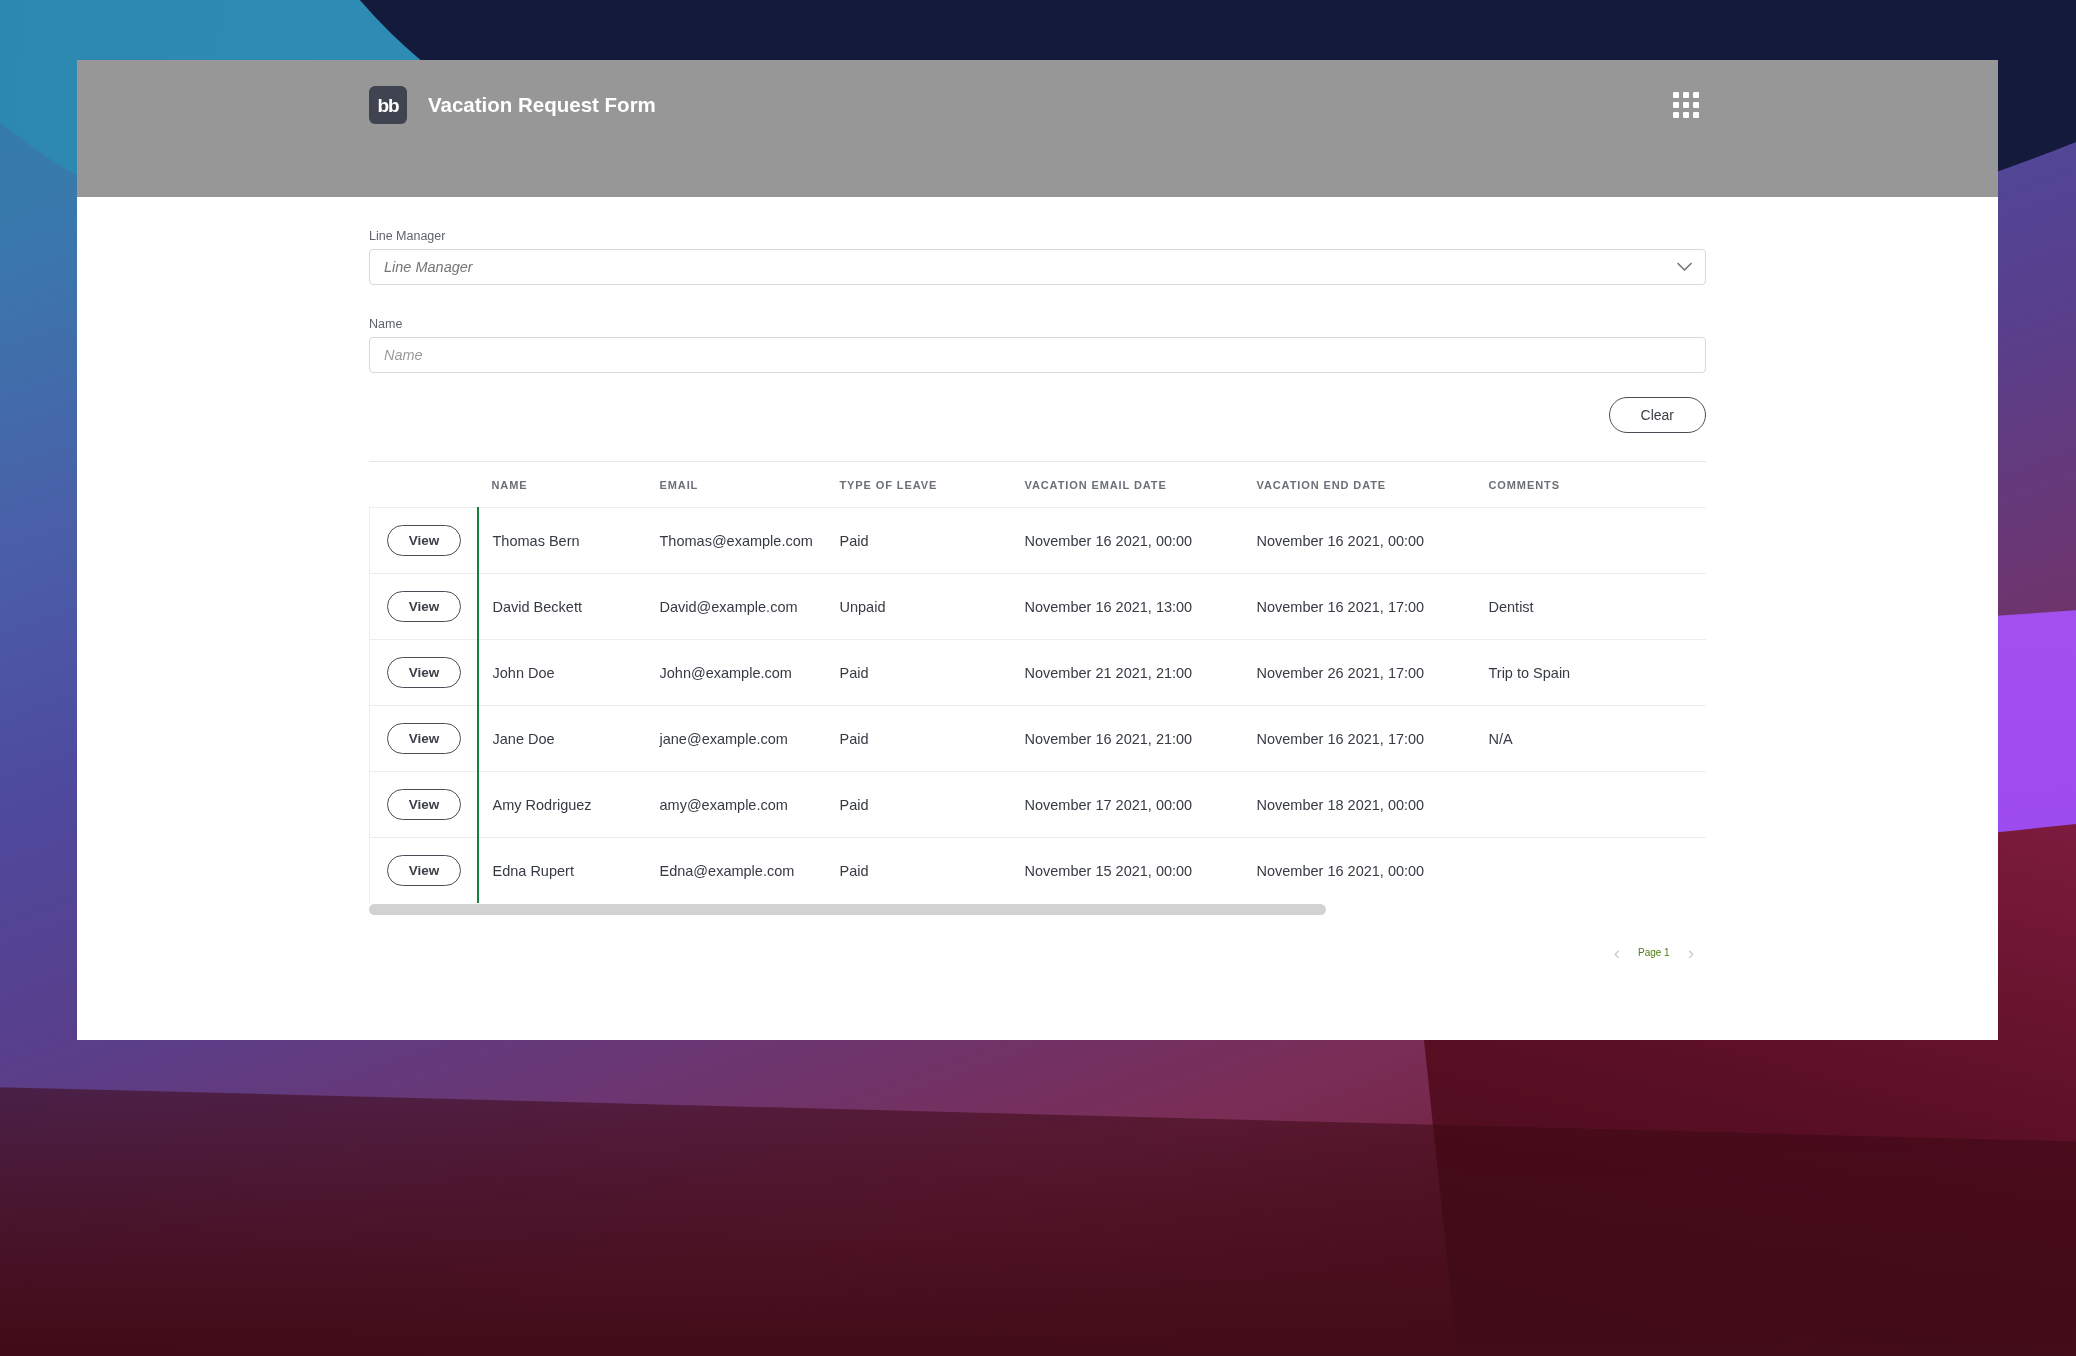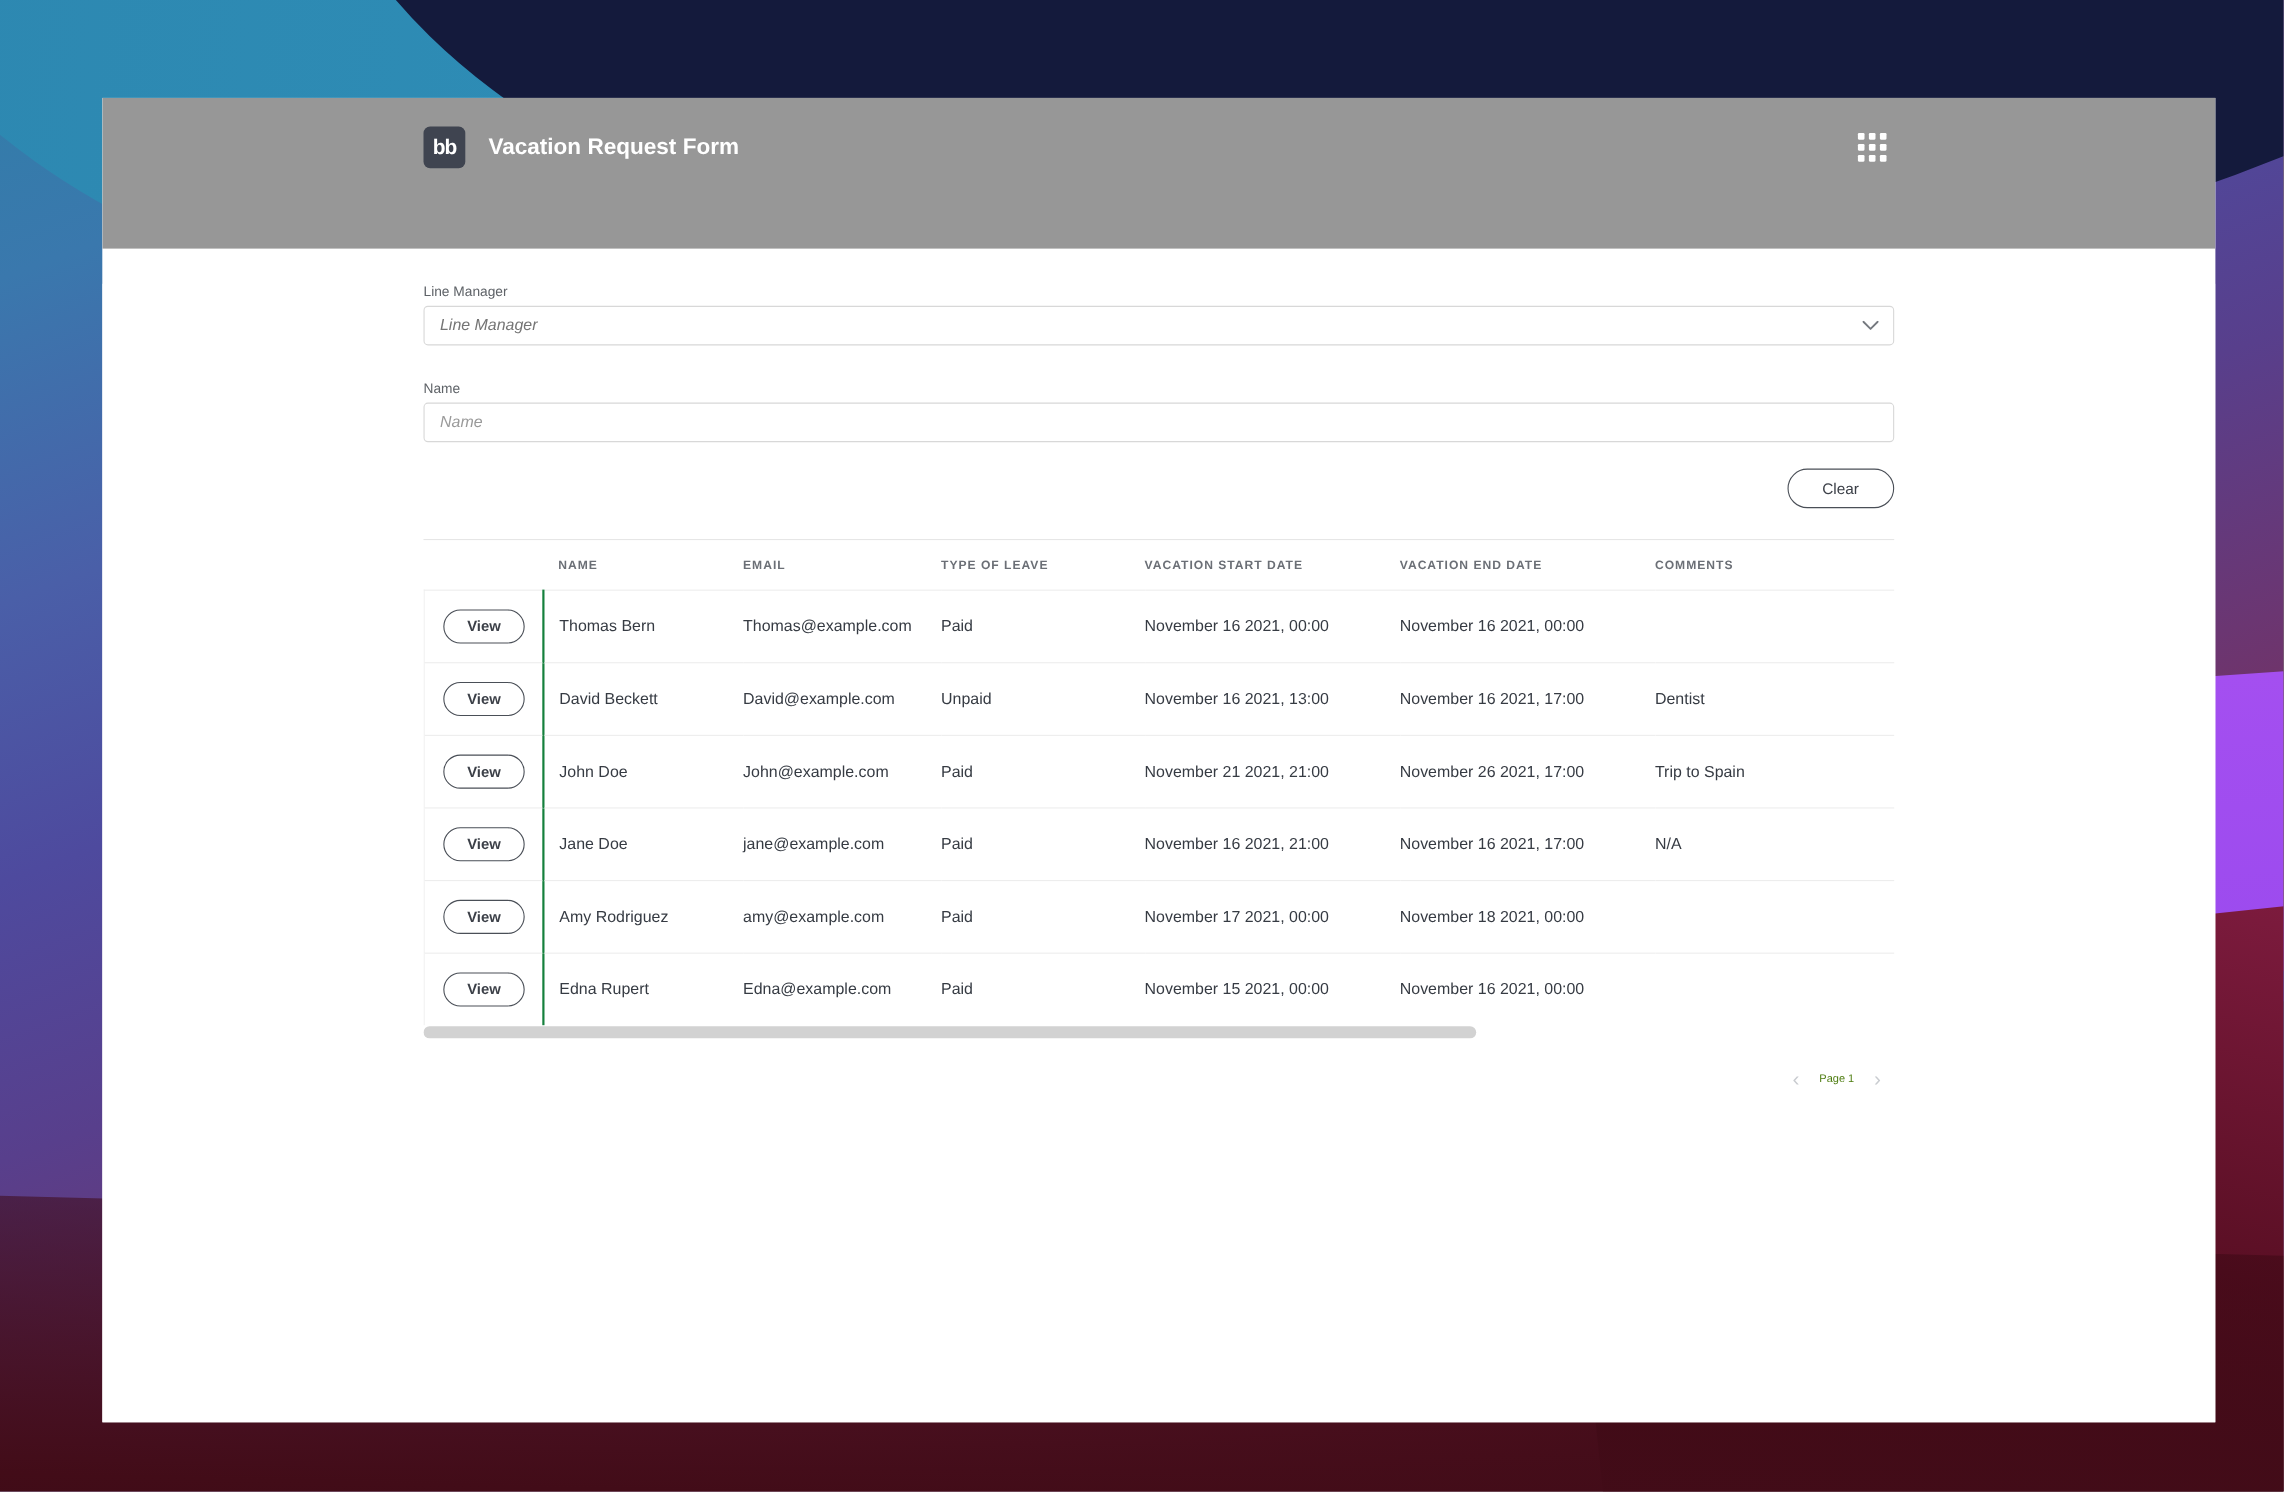--- a/index.html
+++ b/index.html
@@ -75,26 +75,25 @@
     bottom: -120px; left: -100px;
     width: 2400px; height: 360px;
     background: linear-gradient(180deg, rgba(60,8,20,0.55) 0%, #420c18 70%, #380a14 100%);
     transform: rotate(1.5deg);
   }
 
   
   #app-window {
     position: absolute;
     left: 77px;
-    top: 89px;
+    top: 60px;
     width: 1921px;
-    height: 1204px;
+    height: 980px;
     background: #ffffff;
     overflow: hidden;
-    margin-left: 16px;
   }
 
   
   #app-header {
     background: #979797;
     height: 137px;
     position: relative;
     padding: 0 0 0 0;
   }
   .header-top {
@@ -377,21 +376,21 @@
     </div>
 
     <div id="table-region">
       <table>
         <thead>
           <tr id="table-header-row">
               <th class="col-view"></th>
               <th class="col-name">NAME</th>
               <th class="col-email">EMAIL</th>
               <th class="col-type">TYPE OF LEAVE</th>
-              <th class="col-start">VACATION START DATE</th>
+              <th class="col-start">VACATION EMAIL DATE</th>
               <th class="col-end">VACATION END DATE</th>
               <th class="col-comments">COMMENTS</th>
             </tr>
         </thead>
         <tbody id="table-body">
             <tr>
               <td class="col-view">
                 <button class="view-button">View</button>
               </td>
               <td class="col-name">Thomas Bern</td>

